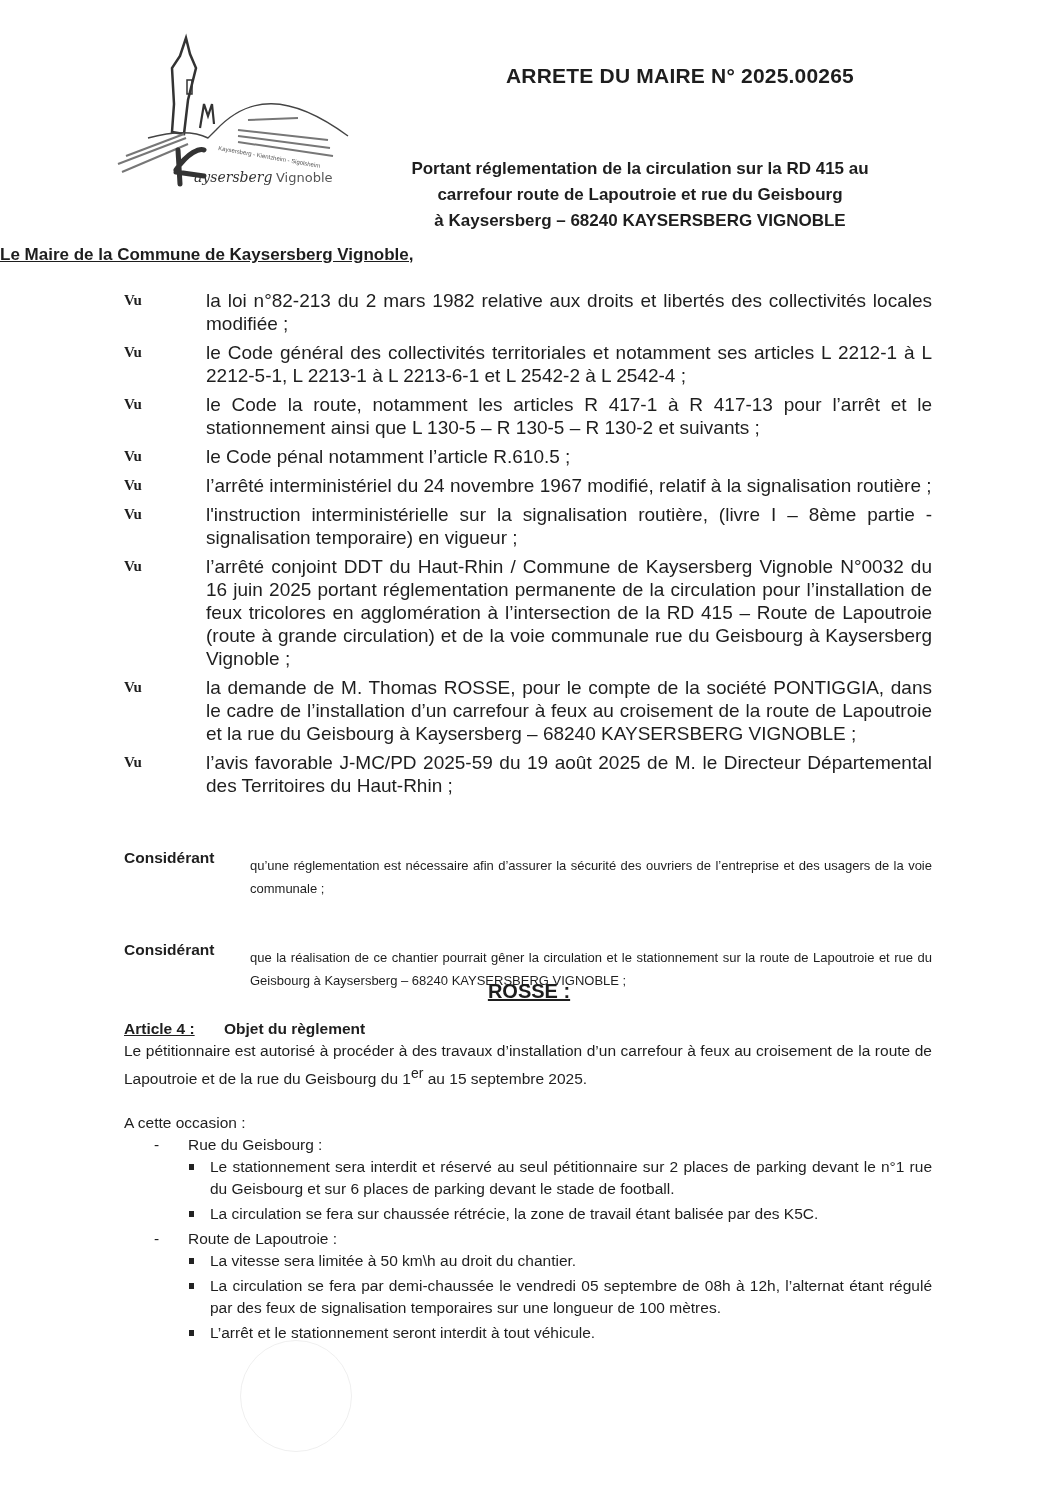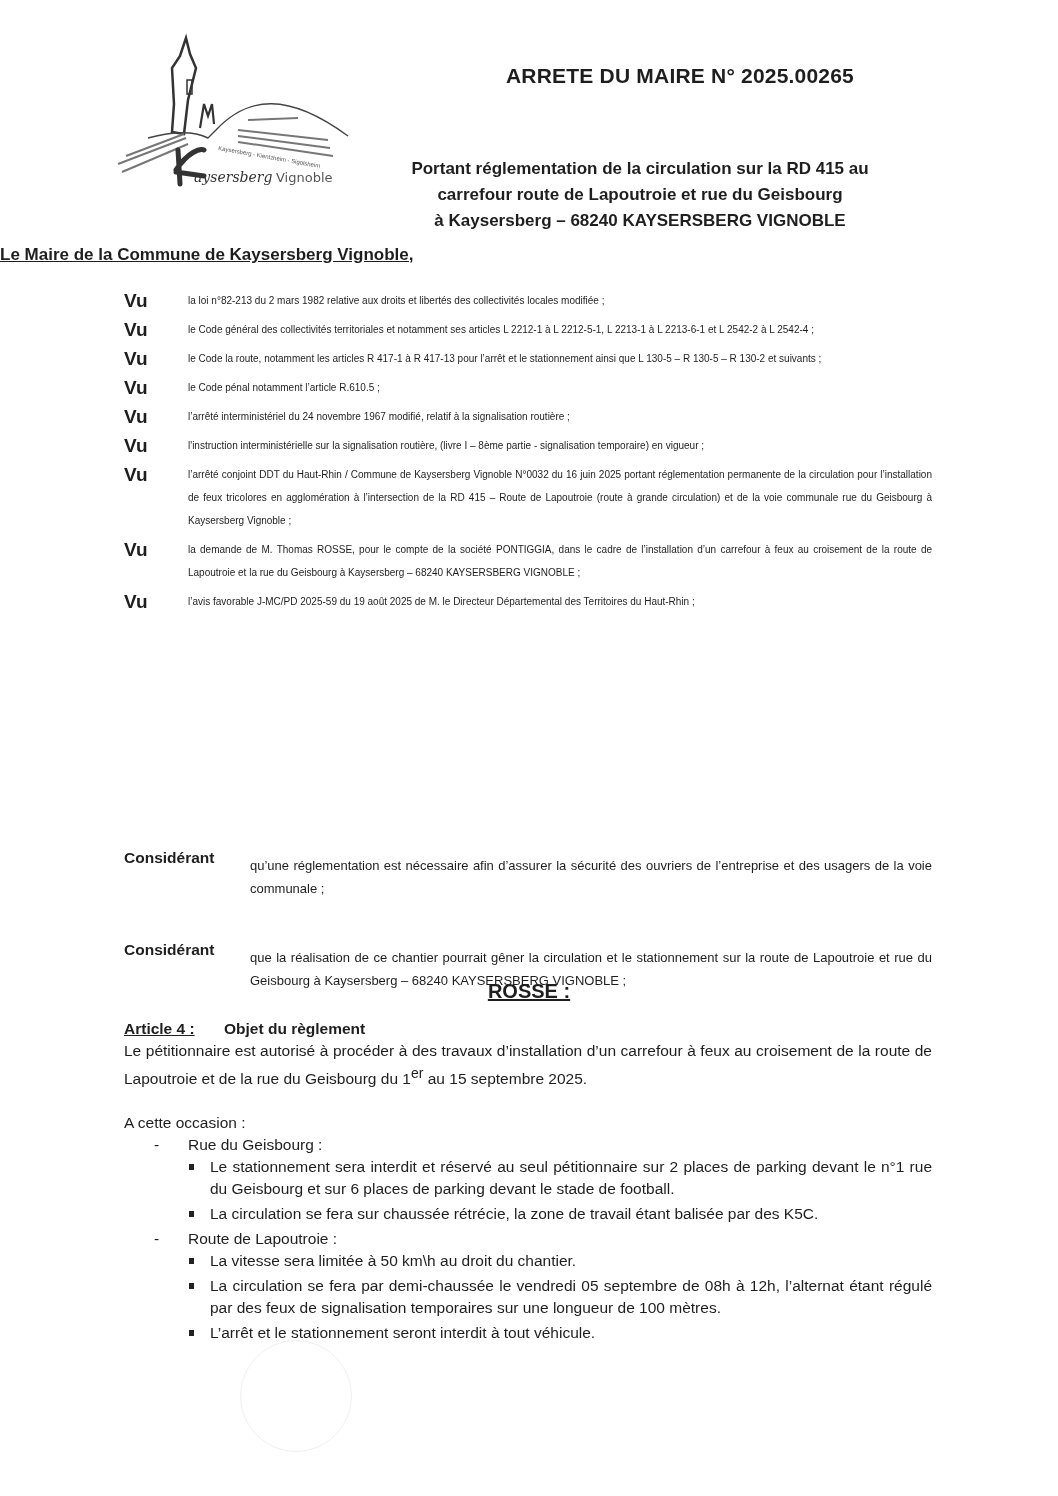--- a/index.html
+++ b/index.html
@@ -16,22 +16,22 @@
   .subtitle {
     position: absolute; left: 390px; top: 116px; width: 500px; text-align: center;
     font-weight: bold; font-size: 17px; line-height: 26px; margin-top: 40px;
   }
   .maire {
     position: absolute; left: 0; top: 245px; width: 1058px; text-align: left;
     font-weight: bold; font-size: 17px; text-decoration: underline;
   }
   .vu-list { position: absolute; left: 124px; top: 289px; width: 808px; }
   .vu-row { display: flex; margin-bottom: 6px; }
-  .vu-label { width: 64px; flex: 0 0 64px; font-weight: bold; font-size: 19px; line-height: 23px; }
-  .vu-text { flex: 1; font-size: 10px; line-height: 23px; text-align: justify; }
+  .vu-label { width: 64px; flex: 0 0 64px; font-weight: bold; font-size: 15px; line-height: 23px; font-family: Liberation Serif, serif; }
+  .vu-text { flex: 1; font-size: 19px; line-height: 23px; text-align: justify; margin-left: 18px; }
   .cons-list { position: absolute; left: 124px; top: 814px; width: 808px; }
   .cons-row { display: flex; margin-bottom: 6px; align-items: center; }
   .cons-label { width: 126px; flex: 0 0 126px; font-weight: bold; font-size: 15.5px; line-height: 23px; }
   .cons-text { flex: 1; font-size: 13px; line-height: 23px; text-align: justify; margin-top: 40px; }
   .arrete {
     position: absolute; left: 0; top: 980px; width: 1058px; text-align: center;
     font-weight: bold; font-size: 20px; text-decoration: underline;
   }
   .article { position: absolute; left: 124px; top: 1018px; width: 808px; font-size: 15.5px; line-height: 22px; }
   .article-head { display: flex; font-weight: bold; }

